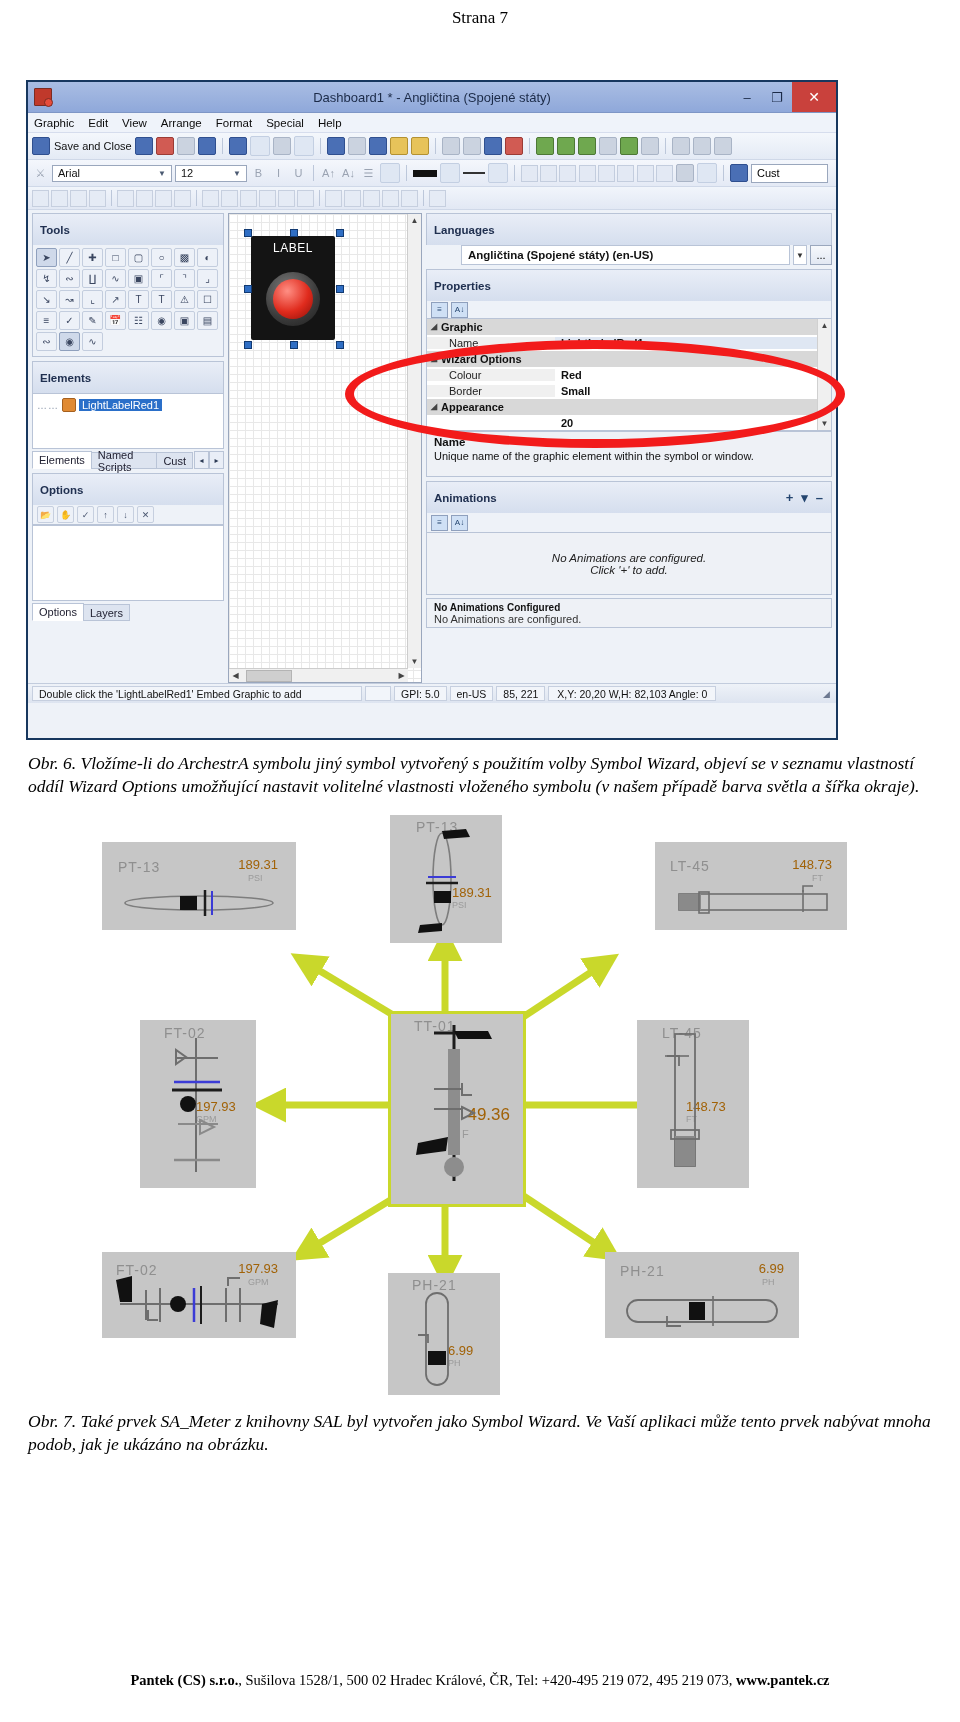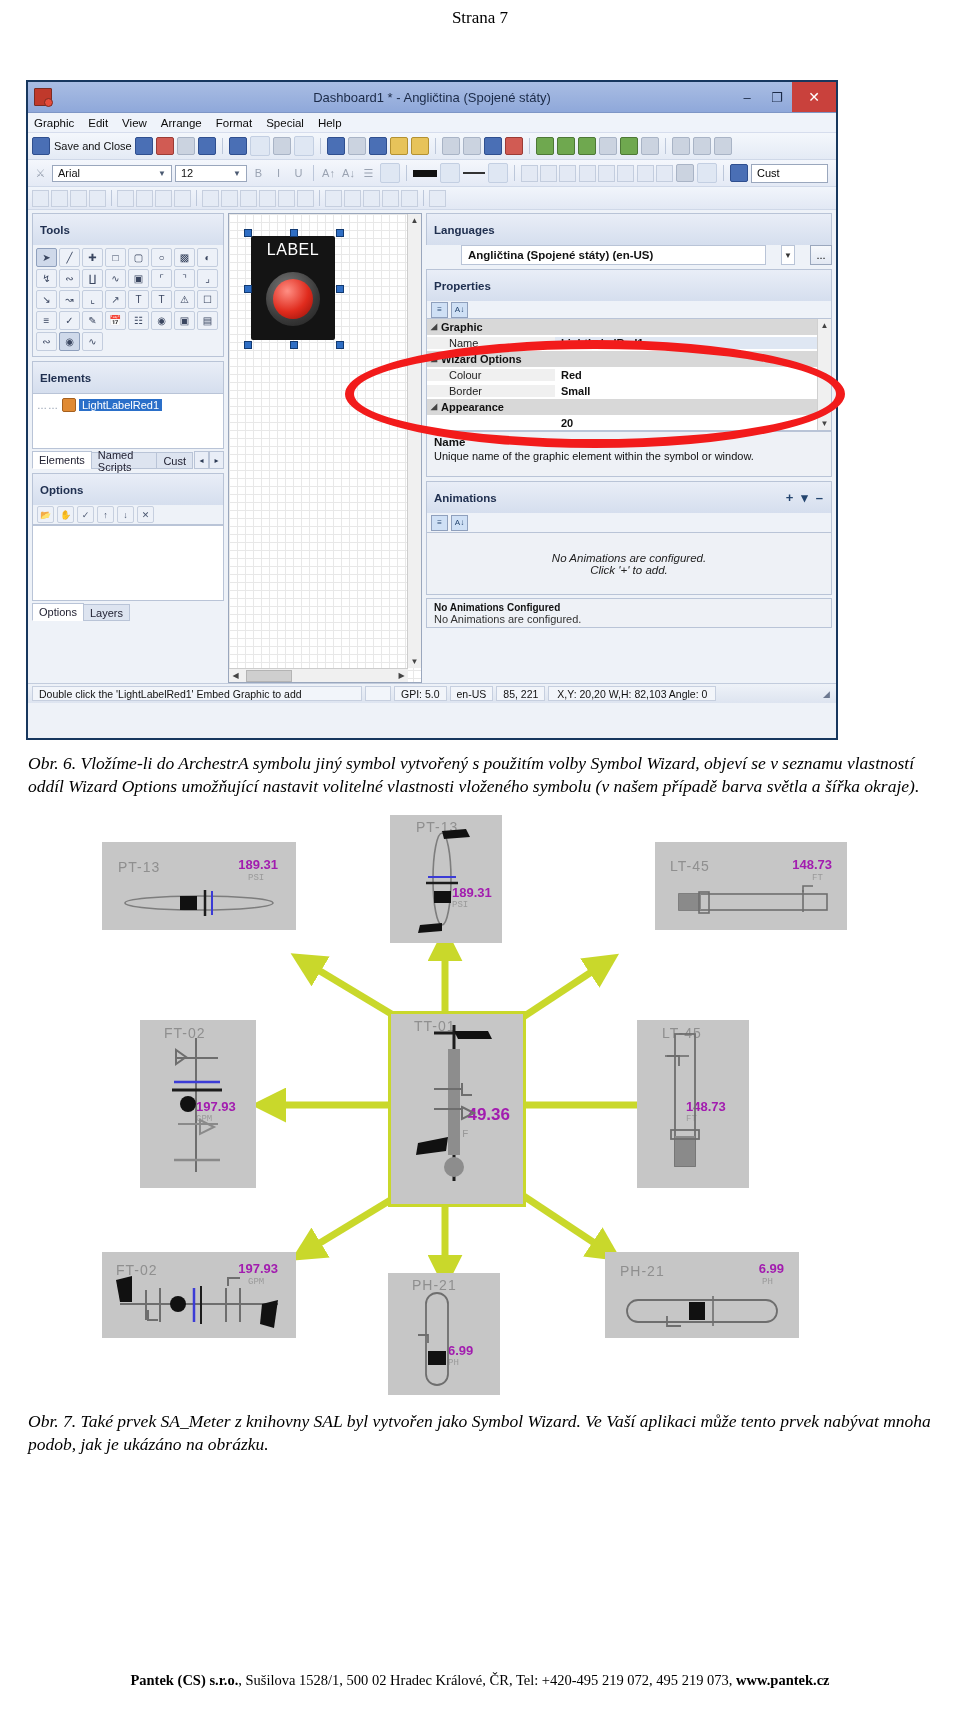--- a/index.html
+++ b/index.html
@@ -141,41 +141,41 @@
     background-image:
       linear-gradient(to right,#e8e8e8 1px,transparent 1px),
       linear-gradient(to bottom,#e8e8e8 1px,transparent 1px),
       linear-gradient(to right,#d2d2d2 1px,transparent 1px),
       linear-gradient(to bottom,#d2d2d2 1px,transparent 1px);
     background-size:8px 8px,8px 8px,40px 40px,40px 40px;
   }
   .sel-obj{position:absolute;left:18px;top:18px;width:92px;height:112px;}
   .sel-obj .plate{position:absolute;inset:4px;background:#141414;border-radius:2px;}
   .sel-obj .lbl{position:absolute;left:0;right:0;top:9px;text-align:center;color:#fff;
-    font-size:16px;font-family:"Liberation Sans",sans-serif;letter-spacing:.5px;}
+    font-size:12px;font-family:"Liberation Sans",sans-serif;letter-spacing:.5px;}
   .sel-obj .ring{position:absolute;left:50%;top:40px;transform:translateX(-50%);
     width:54px;height:54px;border-radius:50%;
     background:radial-gradient(circle at 40% 32%,#7c7c7c,#3a3a3a 60%,#1d1d1d 100%);}
   .sel-obj .bulb{position:absolute;left:50%;top:47px;transform:translateX(-50%);
     width:40px;height:40px;border-radius:50%;
     background:radial-gradient(circle at 36% 30%,#ff8f84,#e02b1d 55%,#8d0f08 100%);}
   .handle{position:absolute;width:6px;height:6px;background:#2f6ec4;border:1px solid #123a72;}
   .vscroll{position:absolute;right:0;top:0;bottom:14px;width:13px;background:#f0f0f0;border-left:1px solid #cdcdcd;}
   .vscroll .btn{height:13px;display:flex;align-items:center;justify-content:center;font-size:8px;color:#444;}
   .hscroll{position:absolute;left:0;right:13px;bottom:0;height:13px;background:#f0f0f0;border-top:1px solid #cdcdcd;
     display:flex;align-items:center;}
   .hscroll .btn{width:13px;text-align:center;font-size:8px;color:#444;}
   .hscroll .thumb{width:44px;height:10px;background:#cfcfcf;border:1px solid #b4b4b4;margin-left:4px;}
 
   
   .lang-field{
     height:20px;background:#fff;border:1px solid #b9c4d7;display:flex;align-items:center;
     padding-left:6px;font-size:11.5px;font-weight:bold;color:#111;box-sizing:border-box;
   }
-  .lang-row{display:flex;gap:15px;align-items:center;padding-left:35px;}
+  .lang-row{display:flex;gap:3px;align-items:center;padding-left:35px;}
   .lang-row .caret{width:14px;height:20px;border:1px solid #b9c4d7;background:#fff;
     display:flex;align-items:center;justify-content:center;font-size:8px;color:#333;box-sizing:border-box;}
   .ellipsis-btn{width:22px;height:20px;border:1px solid #9aa7bd;background:linear-gradient(180deg,#f6f8fc,#e2e8f3);
     display:flex;align-items:center;justify-content:center;font-size:11px;box-sizing:border-box;}
   .prop-toolbar{height:18px;background:#eef2f8;border:1px solid #b9c4d7;border-top:none;
     display:flex;align-items:center;gap:3px;padding-left:4px;box-sizing:border-box;}
   .prop-ico{width:15px;height:14px;border:1px solid #8fa0bd;background:#cfe0f5;
     display:flex;align-items:center;justify-content:center;font-size:8px;color:#24456f;}
   .prop-grid{background:#fff;border:1px solid #b9c4d7;border-top:none;position:relative;height:112px;box-sizing:border-box;}
   .pg-row{display:flex;height:16px;align-items:center;font-size:11px;box-sizing:border-box;}
@@ -220,24 +220,24 @@
   }
   .cap6{top:752px;}
   .cap7{top:1410px;}
 
   
   .diagram{position:absolute;left:0;top:815px;width:960px;height:580px;}
   .mbox{position:absolute;background:#c6c6c6;}
   .mbox.center{background:#c6c6c6;border:3px solid #c9d82b;}
   .mtag{position:absolute;color:#8f8f8f;font-family:"Liberation Sans",sans-serif;
     font-size:14px;letter-spacing:1px;}
-  .mval{position:absolute;color:#a21caf;font-family:"Liberation Sans",sans-serif;
-    font-size:13px;font-weight:bold;text-align:right;}
+  .mval{position:absolute;color:#a16207;font-family:"Liberation Sans",sans-serif;
+    font-size:13px;font-weight:normal;text-align:right;}
   .mval.big{font-size:17px;}
-  .munit{position:absolute;color:#9a9a9a;font-family:Liberation Mono, monospace;font-size:9px;}
+  .munit{position:absolute;color:#9a9a9a;font-family:Liberation Sans, sans-serif;font-size:9px;}
   .arrow-svg{position:absolute;left:0;top:0;width:960px;height:580px;pointer-events:none;}
 
   
   .red-ellipse{
     position:absolute;left:345px;top:340px;width:500px;height:108px;
     border:9px solid #f21b1b;border-radius:50%;box-sizing:border-box;z-index:30;
   }
 
   
   .footer{

